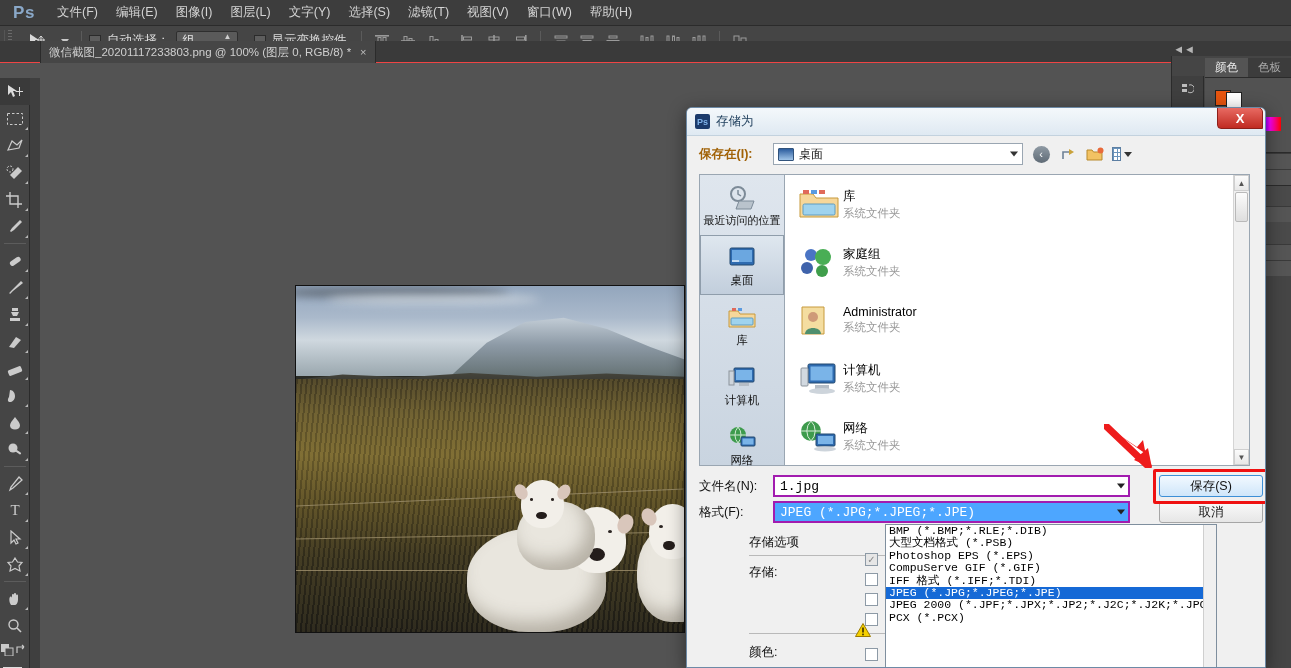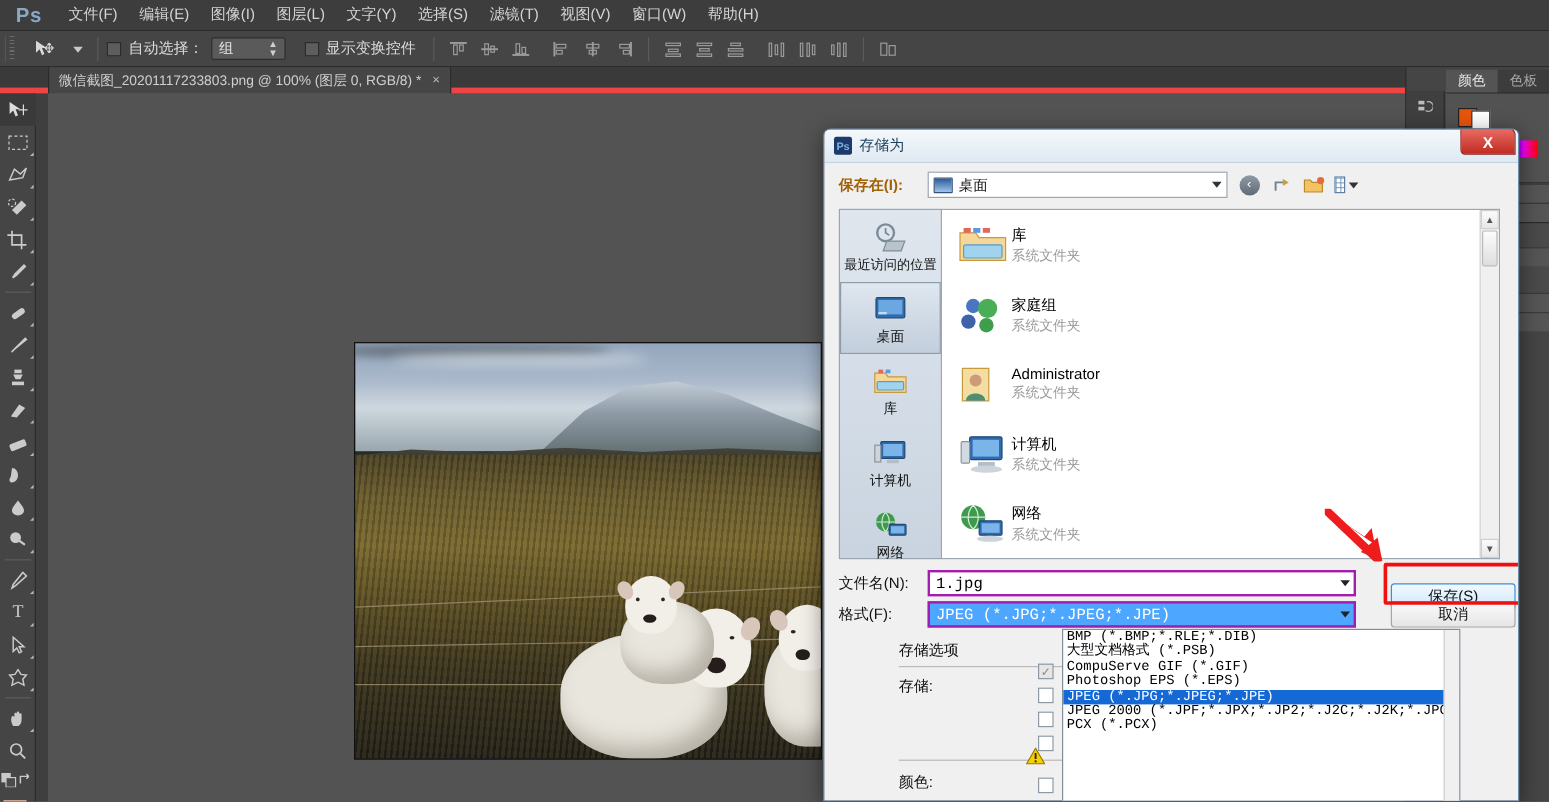--- a/index.html
+++ b/index.html
@@ -51,22 +51,22 @@
     border: 1px solid #2e2e2e; border-radius: 2px; color:#e5e5e5; font-size: 12px;
     display:flex; align-items:center; padding-left:6px; position: relative;
   }
   .ob-select .arrows { position:absolute; right:5px; font-size:8px; line-height:8px; color:#cfcfcf;}
   .align-icon {
     width: 20px; height: 18px; margin: 0 3px; opacity: .62;
     display:flex; align-items:center; justify-content:center;
   }
 
   .tabbar {
-    position: absolute; left: 0; top: 56px; width: 1291px; height: 22px;
-    background: #3a3a3a; border-bottom: 5px solid #ef4444;
+    position: absolute; left: 0; top: 41px; width: 1291px; height: 22px;
+    background: #3a3a3a; border-bottom: 1px solid #ef4444;
   }
   .doctab {
     position: absolute; left: 40px; top: 0; height: 22px;
     background: #464646; border-right:1px solid #2b2b2b; border-left:1px solid #2b2b2b;
     display: flex; align-items: center; padding: 0 8px;
     color: #cfcfcf; font-size: 11.5px; white-space: nowrap;
   }
   .doctab .x { margin-left: 9px; font-size: 11px; color:#bdbdbd; }
   .tab-collapse {
     position:absolute; right: 96px; top: 2px; color:#b5b5b5; font-size: 11px;
@@ -252,21 +252,21 @@
   .field-combo .caret2 {
     position:absolute; right:5px; top:50%; transform:translateY(-50%);
     width:0;height:0;border-left:4px solid transparent;border-right:4px solid transparent;border-top:5px solid #222;
   }
   .dlg-btn {
     position:absolute; width:104px; height:22px;
     background: linear-gradient(to bottom,#f6fbff,#dbeaf7);
     border:1px solid #8aa9c4; border-radius:3px;
     font-size:12.5px; color:#111; display:flex; align-items:center; justify-content:center;
   }
-  .btn-save { left:472px; top:350px; border:1px solid #3c8fd6;
+  .btn-save { left:472px; top:339px; border:1px solid #3c8fd6;
     background: linear-gradient(to bottom,#f2f9ff,#cfe6fa); }
   .btn-cancel { left:472px; top:365px; background: linear-gradient(to bottom,#fafafa,#e6e6e6); border:1px solid #a6a6a6;}
   .redbox {
     position:absolute; left:466px; top:333px; width:118px; height:35px;
     border:3px solid #ef1111; border-radius:2px;
   }
 
   .dropdown {
     position:absolute; left:198px; top:388px; width:332px; height:173px;
     background:#fff; border:1px solid #7f8f9e; overflow:hidden;
@@ -891,22 +891,23 @@
         </div>
       </div>
 
       <div class="dlg-btn btn-save">保存(S)</div>
       <div class="dlg-btn btn-cancel">取消</div>
       <div class="redbox"></div>
 
       <div class="dropdown">
         <div class="dd-item">BMP (*.BMP;*.RLE;*.DIB)</div>
         <div class="dd-item">大型文档格式 (*.PSB)</div>
+        <div class="dd-item">Photoshop EPS (*.EPS)</div>
         <div class="dd-item">CompuServe GIF (*.GIF)</div>
-        <div class="dd-item">Photoshop EPS (*.EPS)</div>
+        <div class="dd-item">IFF 格式 (*.IFF;*.TDI)</div>
         <div class="dd-item sel">JPEG (*.JPG;*.JPEG;*.JPE)</div>
         <div class="dd-item">JPEG 2000 (*.JPF;*.JPX;*.JP2;*.J2C;*.J2K;*.JPC)</div>
         <div class="dd-item">PCX (*.PCX)</div>
 
         <div class="dd-sb"></div>
       </div>
     </div>
   </div>
 
   <div class="arrow">

